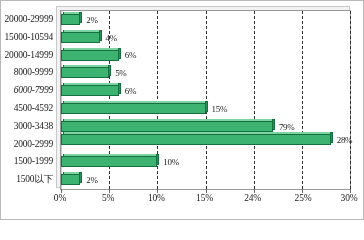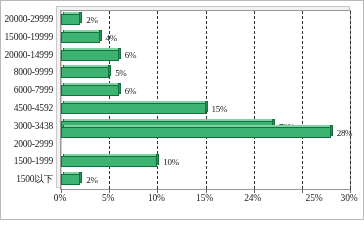--- a/index.html
+++ b/index.html
@@ -138,24 +138,24 @@
 </style>
 </head>
 <body>
 
 <div id="chart-root">
 
   <div id="plot-shadow"></div>
 
   <div id="ylabels">
       <div class="cat-label" style="top: 8.9px; color: rgb(26, 26, 26);">20000-29999</div>
-      <div class="cat-label" style="top: 26.7px; color: rgb(26, 26, 26);">15000-19999</div>
+      <div class="cat-label" style="top: 26.7px; color: rgb(26, 26, 26);">15000-10594</div>
       <div class="cat-label" style="top: 44.5px; color: rgb(26, 26, 26);">20000-14999</div>
       <div class="cat-label" style="top: 62.3px; color: rgb(26, 26, 26);">8000-9999</div>
-      <div class="cat-label" style="top: 80.1px; color: rgb(26, 26, 26);">6000-7999</div>
+      <div class="cat-label" style="top: 80.1px; color: rgb(26, 26, 26); font-style: italic;">6000-7999</div>
       <div class="cat-label" style="top: 97.9px; color: rgb(26, 26, 26);">4500-4592</div>
       <div class="cat-label" style="top: 115.7px; color: rgb(26, 26, 26);">3000-3438</div>
       <div class="cat-label" style="top: 133.5px; color: rgb(26, 26, 26);">2000-2999</div>
       <div class="cat-label" style="top: 151.3px; color: rgb(26, 26, 26);">1500-1999</div>
       <div class="cat-label" style="top: 169.1px; color: rgb(26, 26, 26);">1500以下</div>
     </div>
 
   <div id="plot-area">
     <div id="gridlines">
         <div class="gridline zero" style="left: 0px;"></div>
@@ -209,21 +209,21 @@
           <div class="bar-top" style="width: 144.5px; top: 1px; background: rgb(127, 211, 163); border-color: rgb(20, 113, 63);"></div>
           <div class="bar-cap" style="left: 143.5px; height: 11px; top: 1px; border-color: rgb(20, 113, 63);"></div>
           <div class="bar-label" style="left: 150.5px; color: rgb(26, 26, 26);">15%</div>
         </div>
         <div class="row" style="top: 106.8px; height: 17.8px;">
           <div class="bar" style="width: 211.933px; height: 11px; top: 3px; bottom: auto; background: rgb(60, 179, 113); border-color: rgb(20, 113, 63);"></div>
           <div class="bar-top" style="width: 211.933px; top: 1px; background: rgb(127, 211, 163); border-color: rgb(20, 113, 63);"></div>
           <div class="bar-cap" style="left: 210.933px; height: 11px; top: 1px; border-color: rgb(20, 113, 63);"></div>
           <div class="bar-label" style="left: 217.933px; color: rgb(26, 26, 26);">79%</div>
         </div>
-        <div class="row" style="top: 113px; height: 17.8px; padding-left: 11px;">
+        <div class="row" style="top: 120px; height: 17.8px; padding-left: 11px;">
           <div class="bar" style="width: 269.733px; height: 11px; top: 3px; bottom: auto; background: rgb(60, 179, 113); border-color: rgb(20, 113, 63);"></div>
           <div class="bar-top" style="width: 269.733px; top: 1px; background: rgb(127, 211, 163); border-color: rgb(20, 113, 63);"></div>
           <div class="bar-cap" style="left: 268.733px; height: 11px; top: 1px; border-color: rgb(20, 113, 63);"></div>
           <div class="bar-label" style="left: 275.733px; color: rgb(26, 26, 26);">28%</div>
         </div>
         <div class="row" style="top: 142.4px; height: 17.8px;">
           <div class="bar" style="width: 96.3333px; height: 11px; top: 3px; bottom: auto; background: rgb(60, 179, 113); border-color: rgb(20, 113, 63);"></div>
           <div class="bar-top" style="width: 96.3333px; top: 1px; background: rgb(127, 211, 163); border-color: rgb(20, 113, 63);"></div>
           <div class="bar-cap" style="left: 95.3333px; height: 11px; top: 1px; border-color: rgb(20, 113, 63);"></div>
           <div class="bar-label" style="left: 102.333px; color: rgb(26, 26, 26);">10%</div>
@@ -236,17 +236,17 @@
         </div>
       </div>
   </div>
 
   <div id="xlabels">
       <div class="xtick-label" style="left: 0px; color: rgb(26, 26, 26);">0%</div>
       <div class="xtick-label" style="left: 48.1667px; color: rgb(26, 26, 26);">5%</div>
       <div class="xtick-label" style="left: 96.3333px; color: rgb(26, 26, 26);">10%</div>
       <div class="xtick-label" style="left: 144.5px; color: rgb(26, 26, 26);">15%</div>
       <div class="xtick-label" style="left: 192.667px; color: rgb(26, 26, 26);">24%</div>
-      <div class="xtick-label" style="left: 254px; color: rgb(26, 26, 26);">25%</div>
+      <div class="xtick-label" style="left: 243px; color: rgb(26, 26, 26);">25%</div>
       <div class="xtick-label" style="left: 289px; color: rgb(26, 26, 26);">30%</div>
     </div>
 
 </div>
 
 </body></html>

